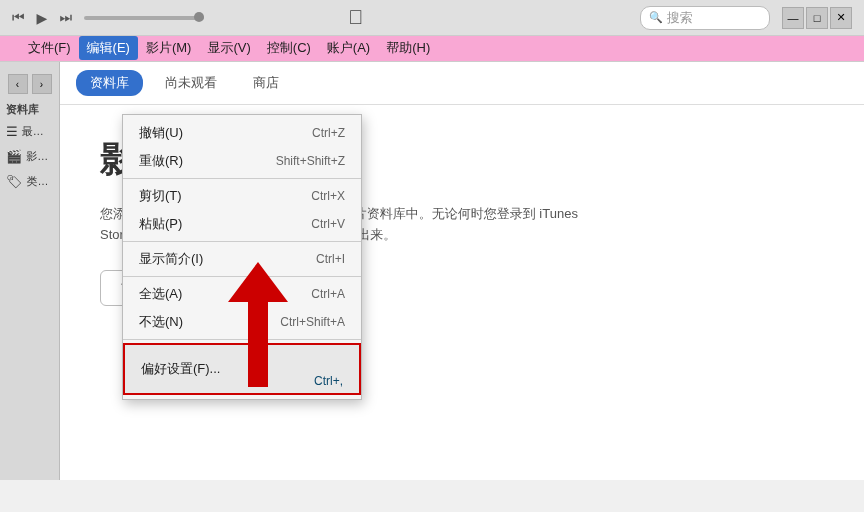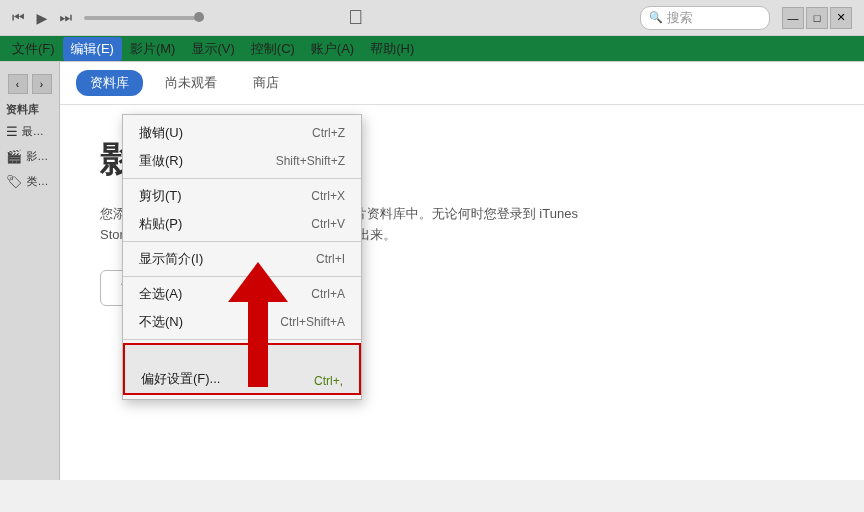--- a/index.html
+++ b/index.html
@@ -83,24 +83,24 @@
       display: flex;
       align-items: center;
       justify-content: center;
       font-size: 11px;
       cursor: pointer;
     }
 
     
     .menu-bar {
       height: 26px;
-      background: #15803d;
-      display: flex;
-      align-items: center;
-      padding: 0 4px;
+      background: #f9a8d4;
+      display: flex;
+      align-items: flex-start;
+      padding: 0 20px;
       border-bottom: 1px solid #ccc;
       font-size: 13px;
       gap: 0;
     }
     .menu-item {
       padding: 3px 8px;
       cursor: pointer;
       border-radius: 3px;
       color: #222;
     }
@@ -241,33 +241,32 @@
       padding: 5px 16px;
       font-size: 13px;
       color: #222;
       cursor: pointer;
     }
     .dropdown-item.highlighted {
       background: #e8e8e8;
       border: 2px solid #cc0000;
       color: #222;
       font-weight: normal;
-      align-items: flex-end;
     }
     .dropdown-separator {
       height: 1px;
       background: #ccc;
       margin: 3px 0;
     }
     .shortcut {
       color: #666;
       font-size: 12px;
     }
     .dropdown-item.highlighted .shortcut {
-      color: #4d7c0f;
+      color: #0c4a6e;
       margin-top: 24px;
     }
 
     
     .arrow-container {
       position: absolute;
       top: 120px;
       left: 140px;
       z-index: 200;
       pointer-events: none;

